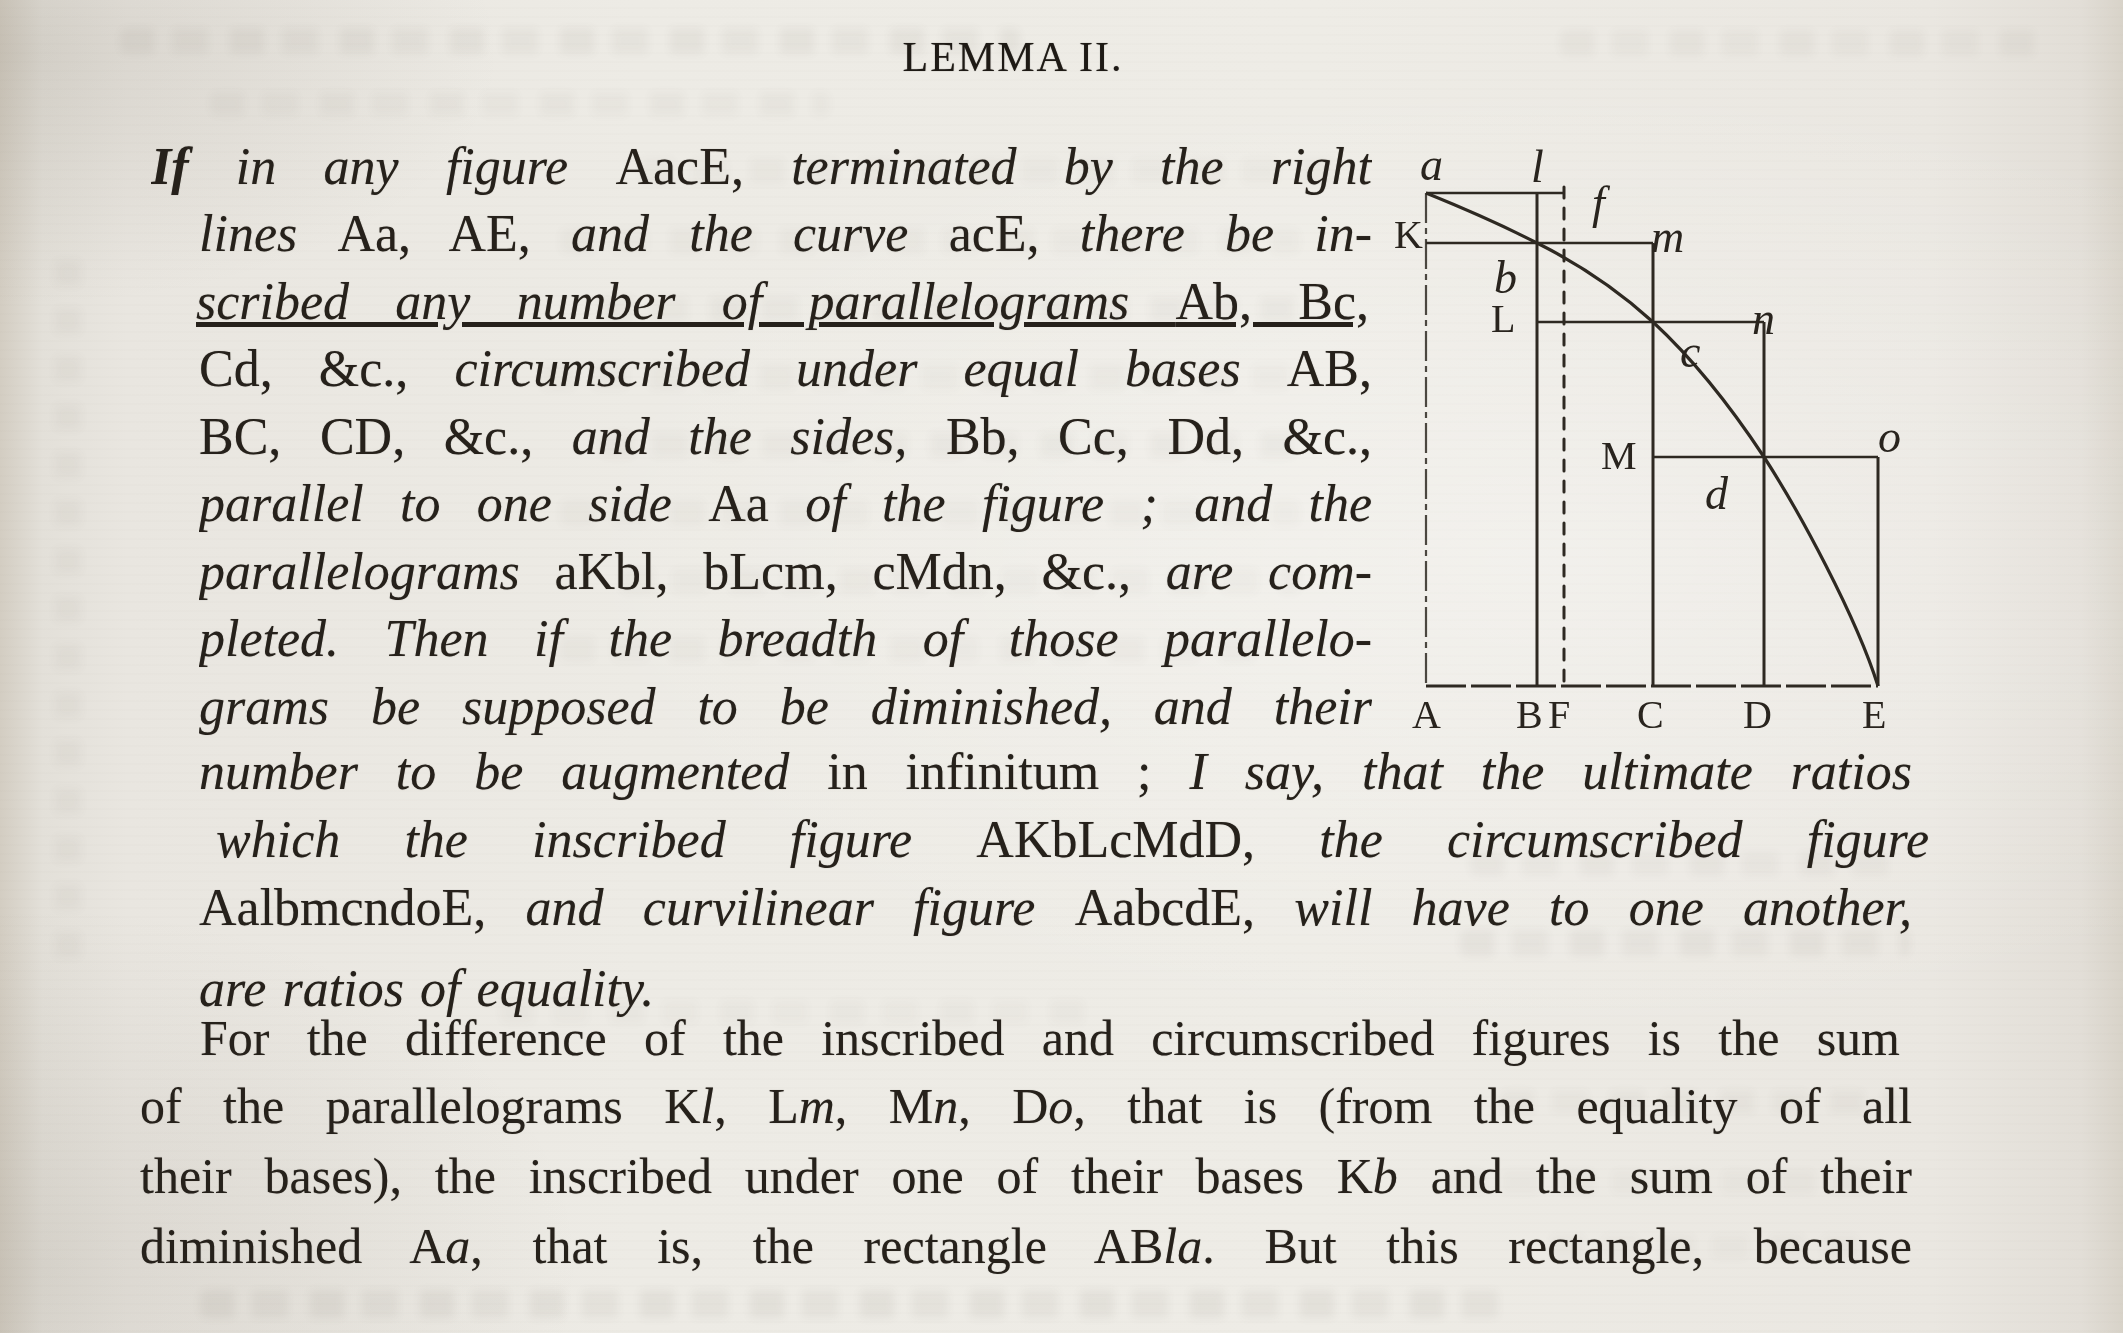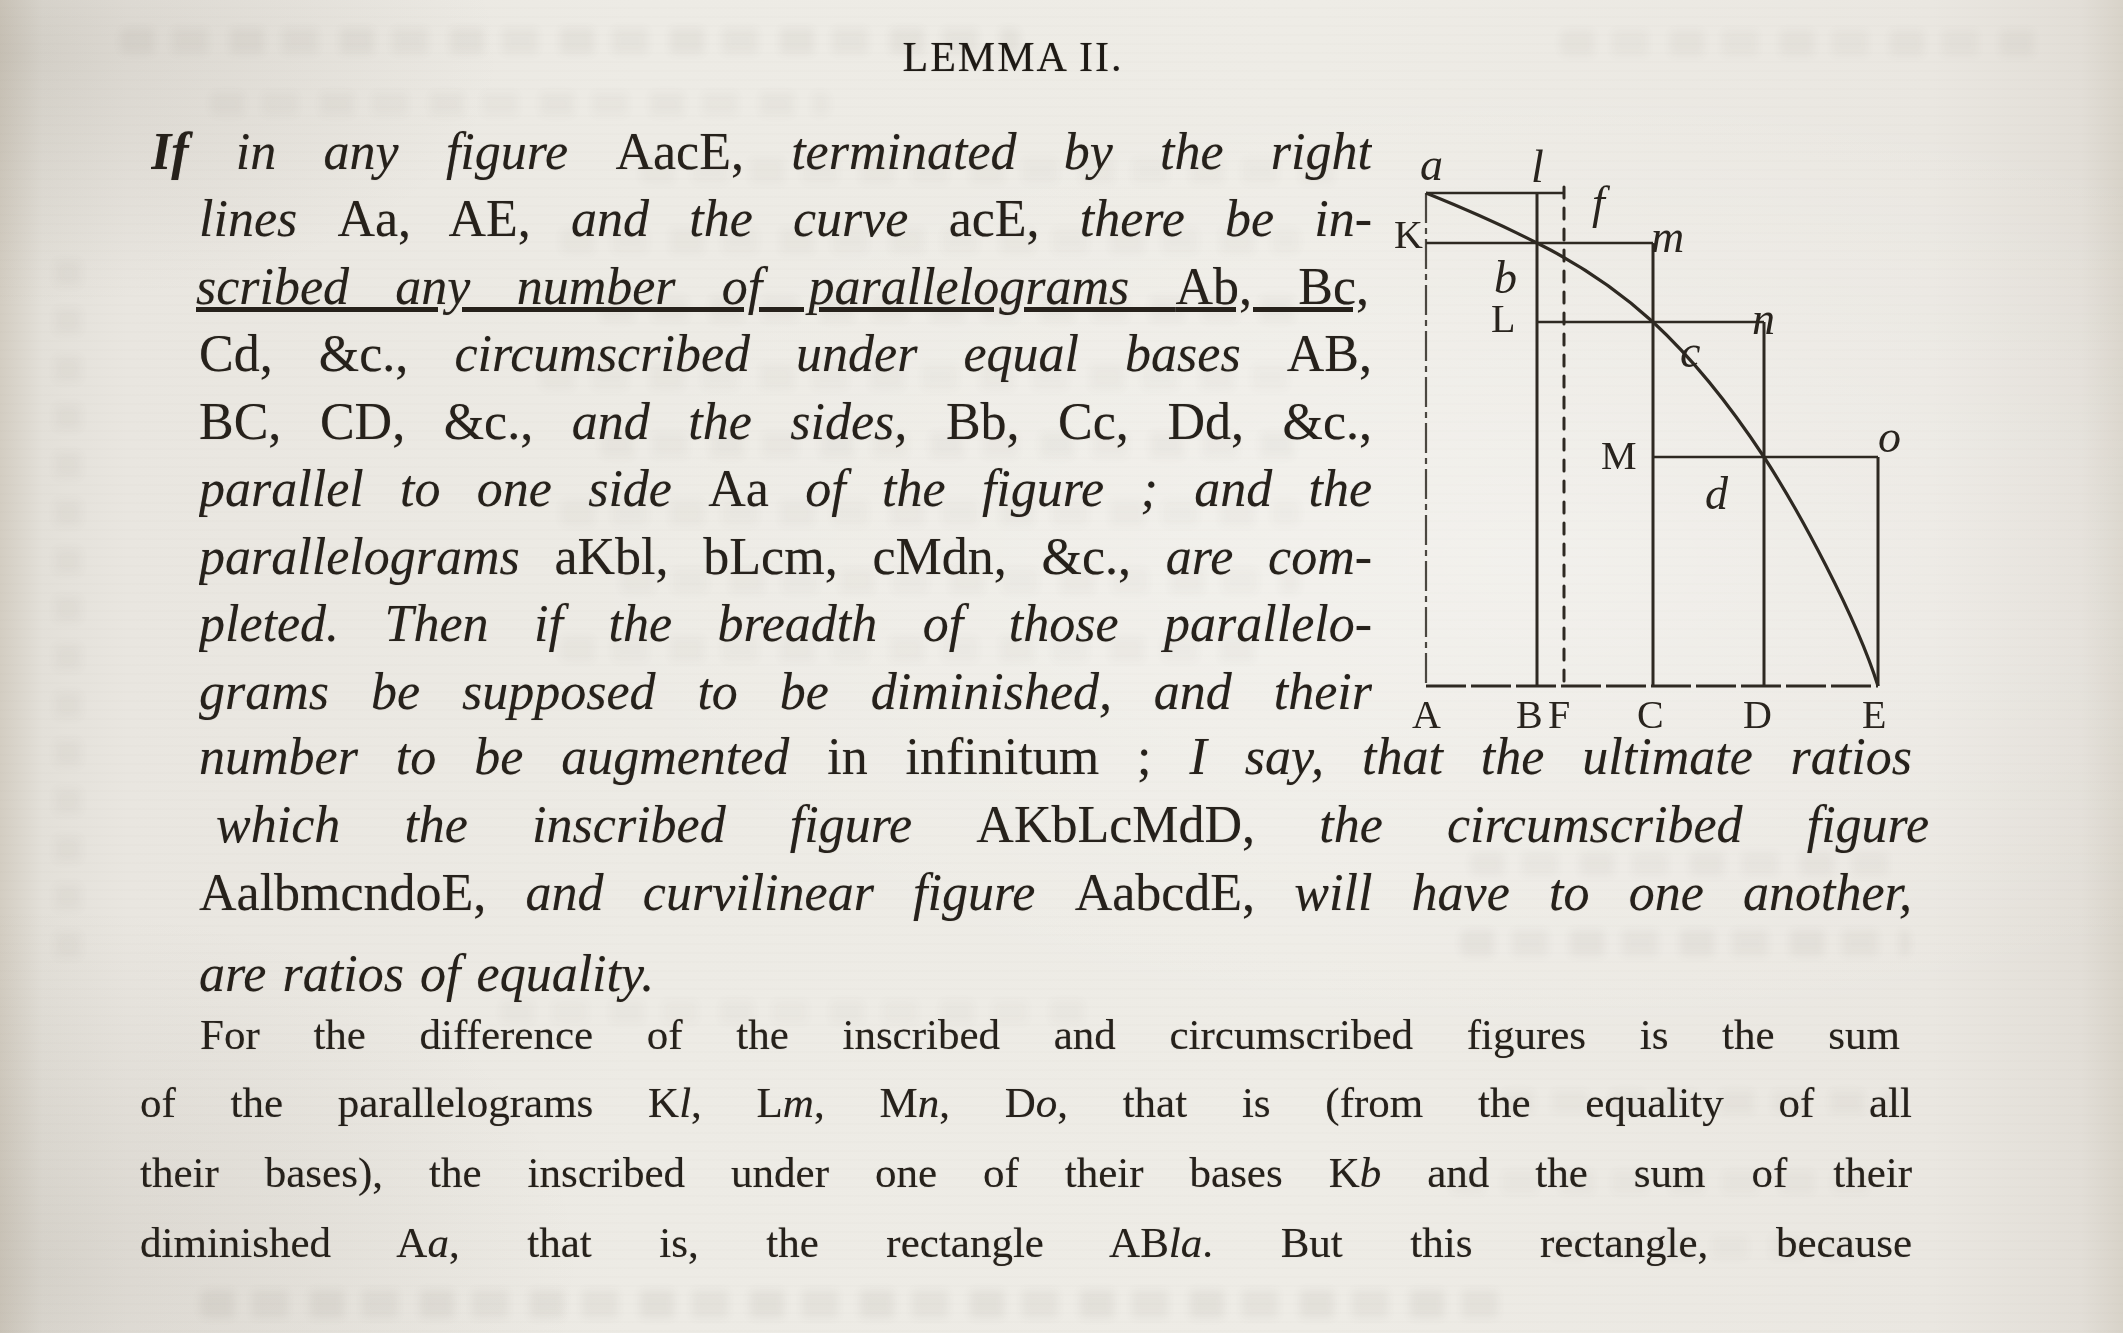--- a/index.html
+++ b/index.html
@@ -20,22 +20,22 @@
   .ink{ text-shadow:0 0 1px rgba(38,33,27,.38); }
   .page-title{
     position:absolute; top:36px; left:713px; width:600px;
     text-align:center; font-size:42px; line-height:1;
     letter-spacing:2px; color:#1e1a15;
     text-shadow:0 0 1px rgba(30,26,21,.55);
   }
   .tline{
     position:absolute; line-height:1.15; height:1.22em; overflow:hidden;
   }
-  .lemma-text{ font-size:52px; font-style:italic; word-spacing:.06em; }
-  .proof-text{ font-size:43px; font-style:normal; word-spacing:.05em; }
+  .lemma-text{ font-size:52px; font-style:italic; word-spacing:.06em;margin-top:15px; }
+  .proof-text{ font-size:50px; font-style:normal; word-spacing:.05em; }
   .just{ text-align:justify; text-align-last:justify; }
   .seg-i{ font-style:italic; }
   .seg-r{ font-style:normal; }
   .seg-bi{ font-style:italic; font-weight:bold; }
   .figure-wrap{ position:absolute; left:1390px; top:80px; width:525px; height:670px; }
   .figure-wrap svg{ display:block; }
   .fig-stroke{ stroke:#2e2922; fill:none; }
   .fig-it{ font-family:"Liberation Serif","DejaVu Serif",serif; font-style:italic; font-size:46px; fill:#29241e; }
   .fig-rm{ font-family:"Liberation Serif","DejaVu Serif",serif; font-size:40px; fill:#29241e; }
   .ghost{

